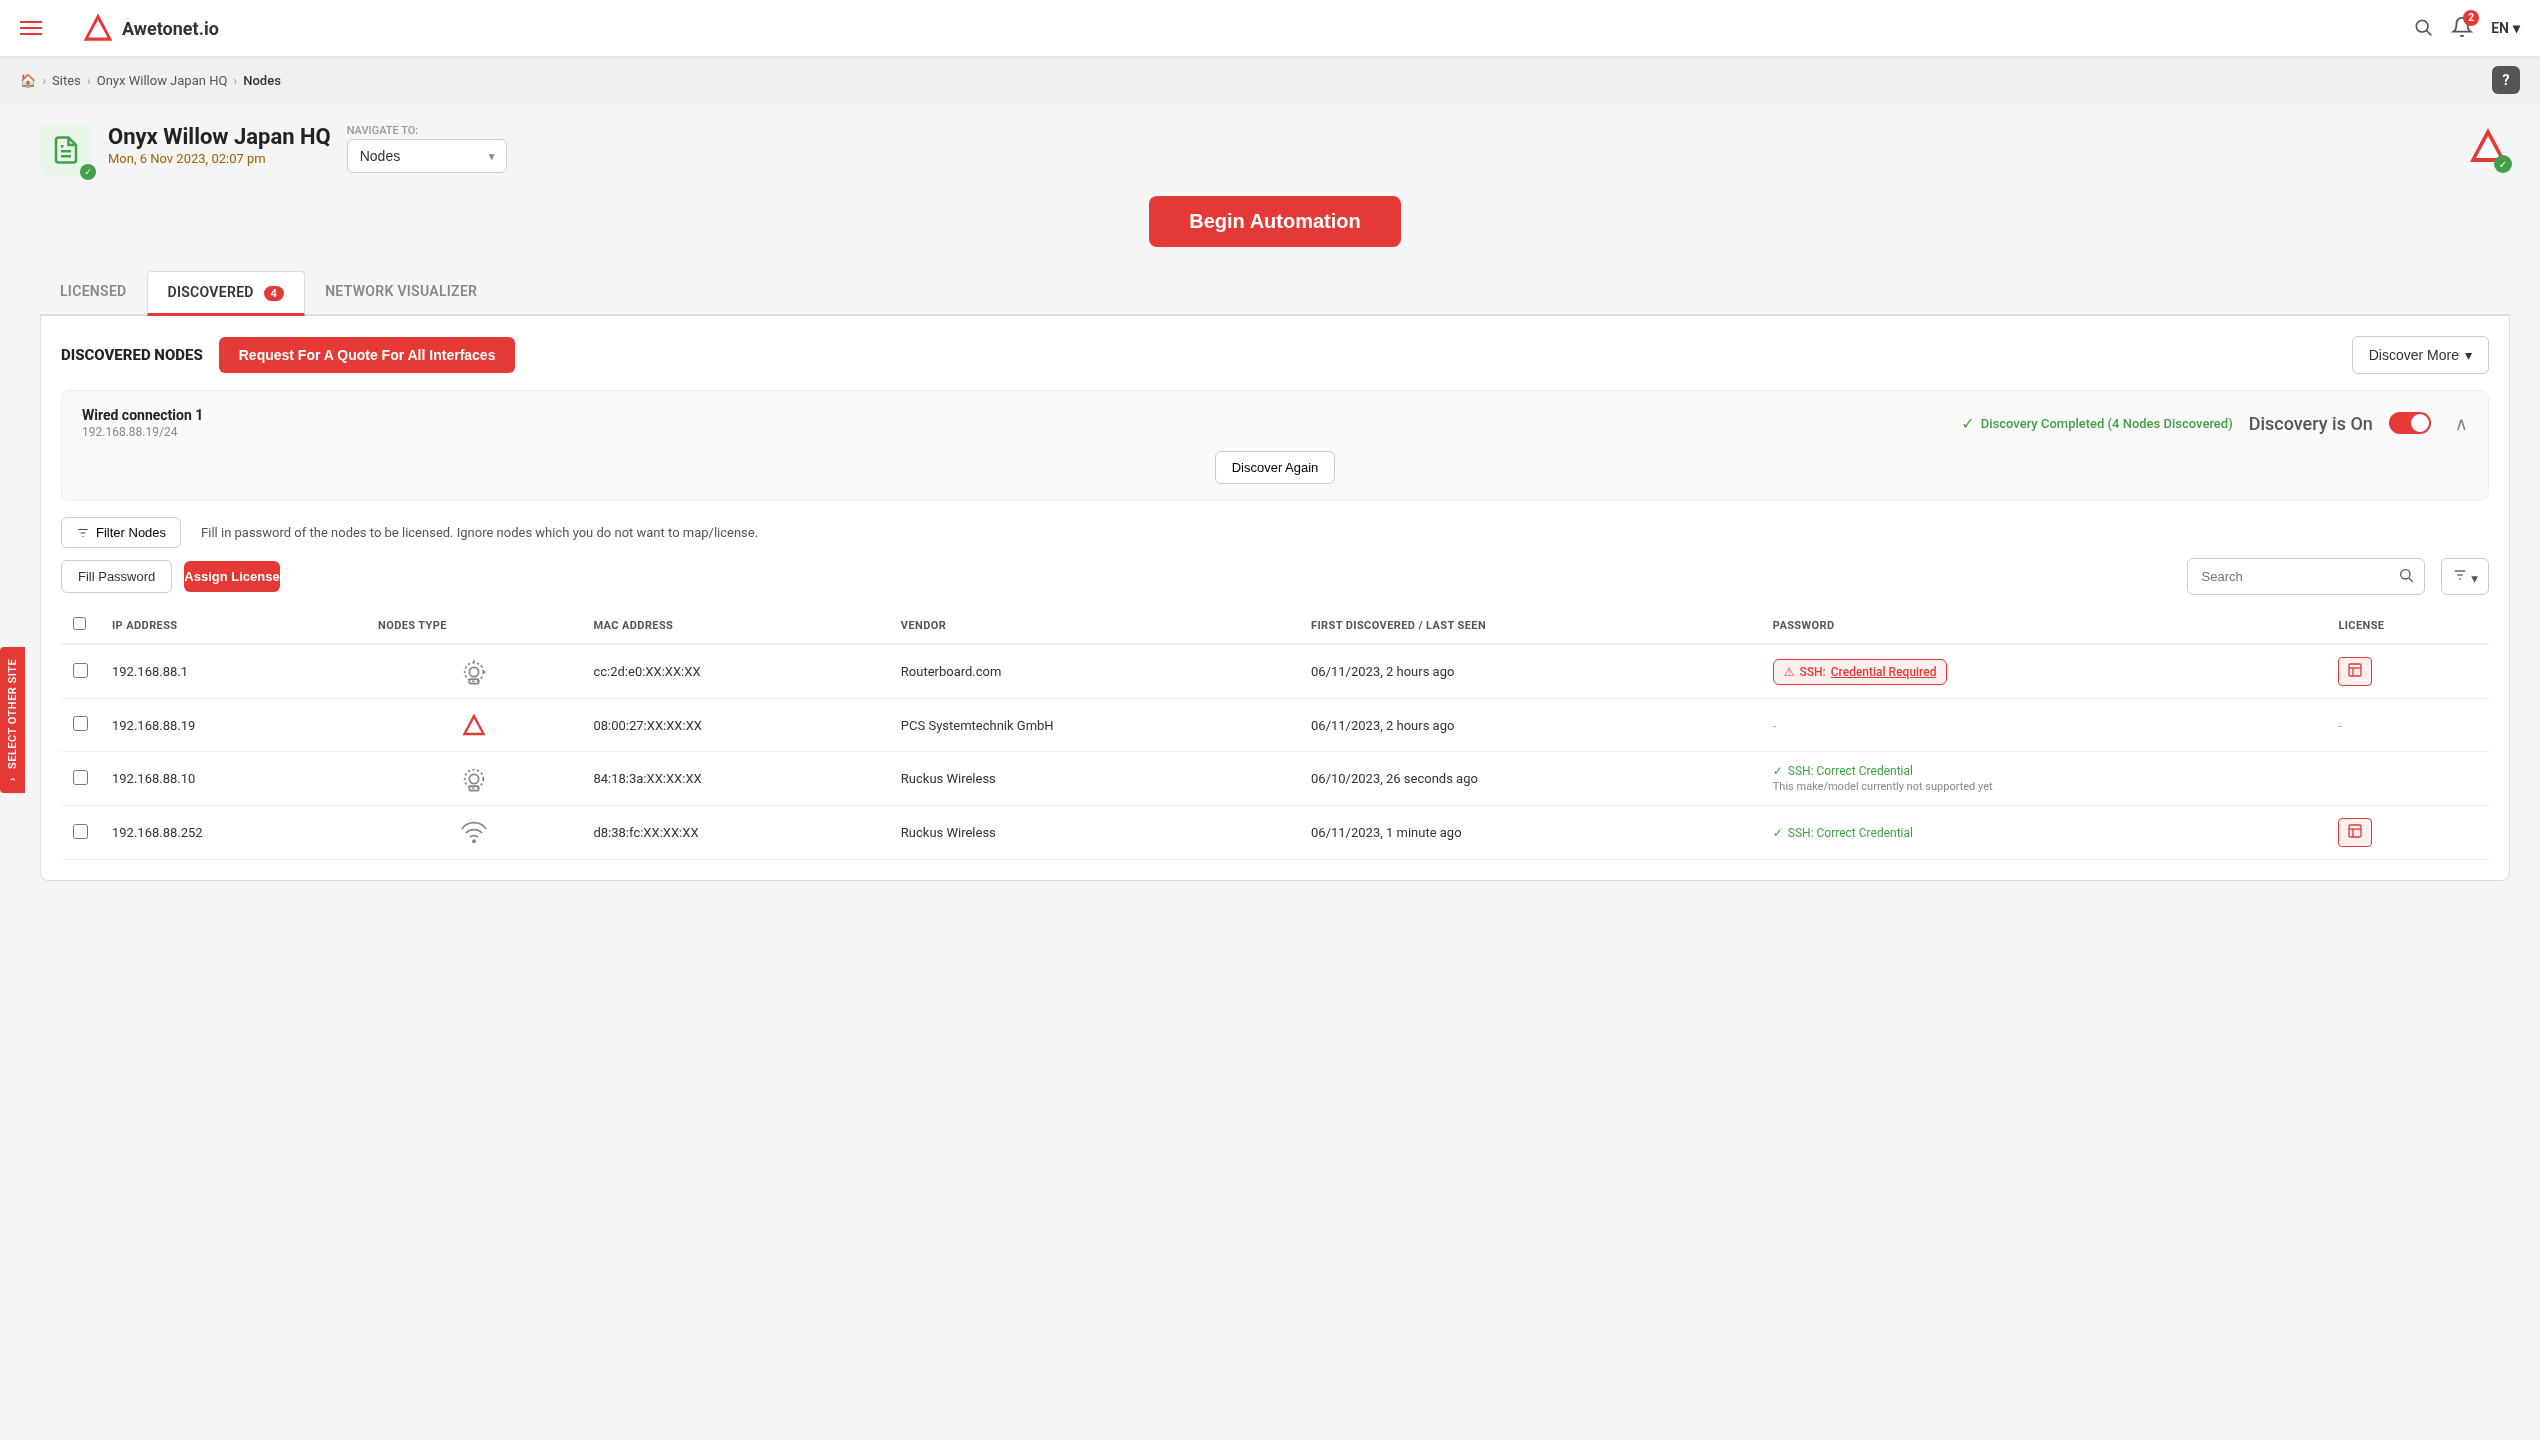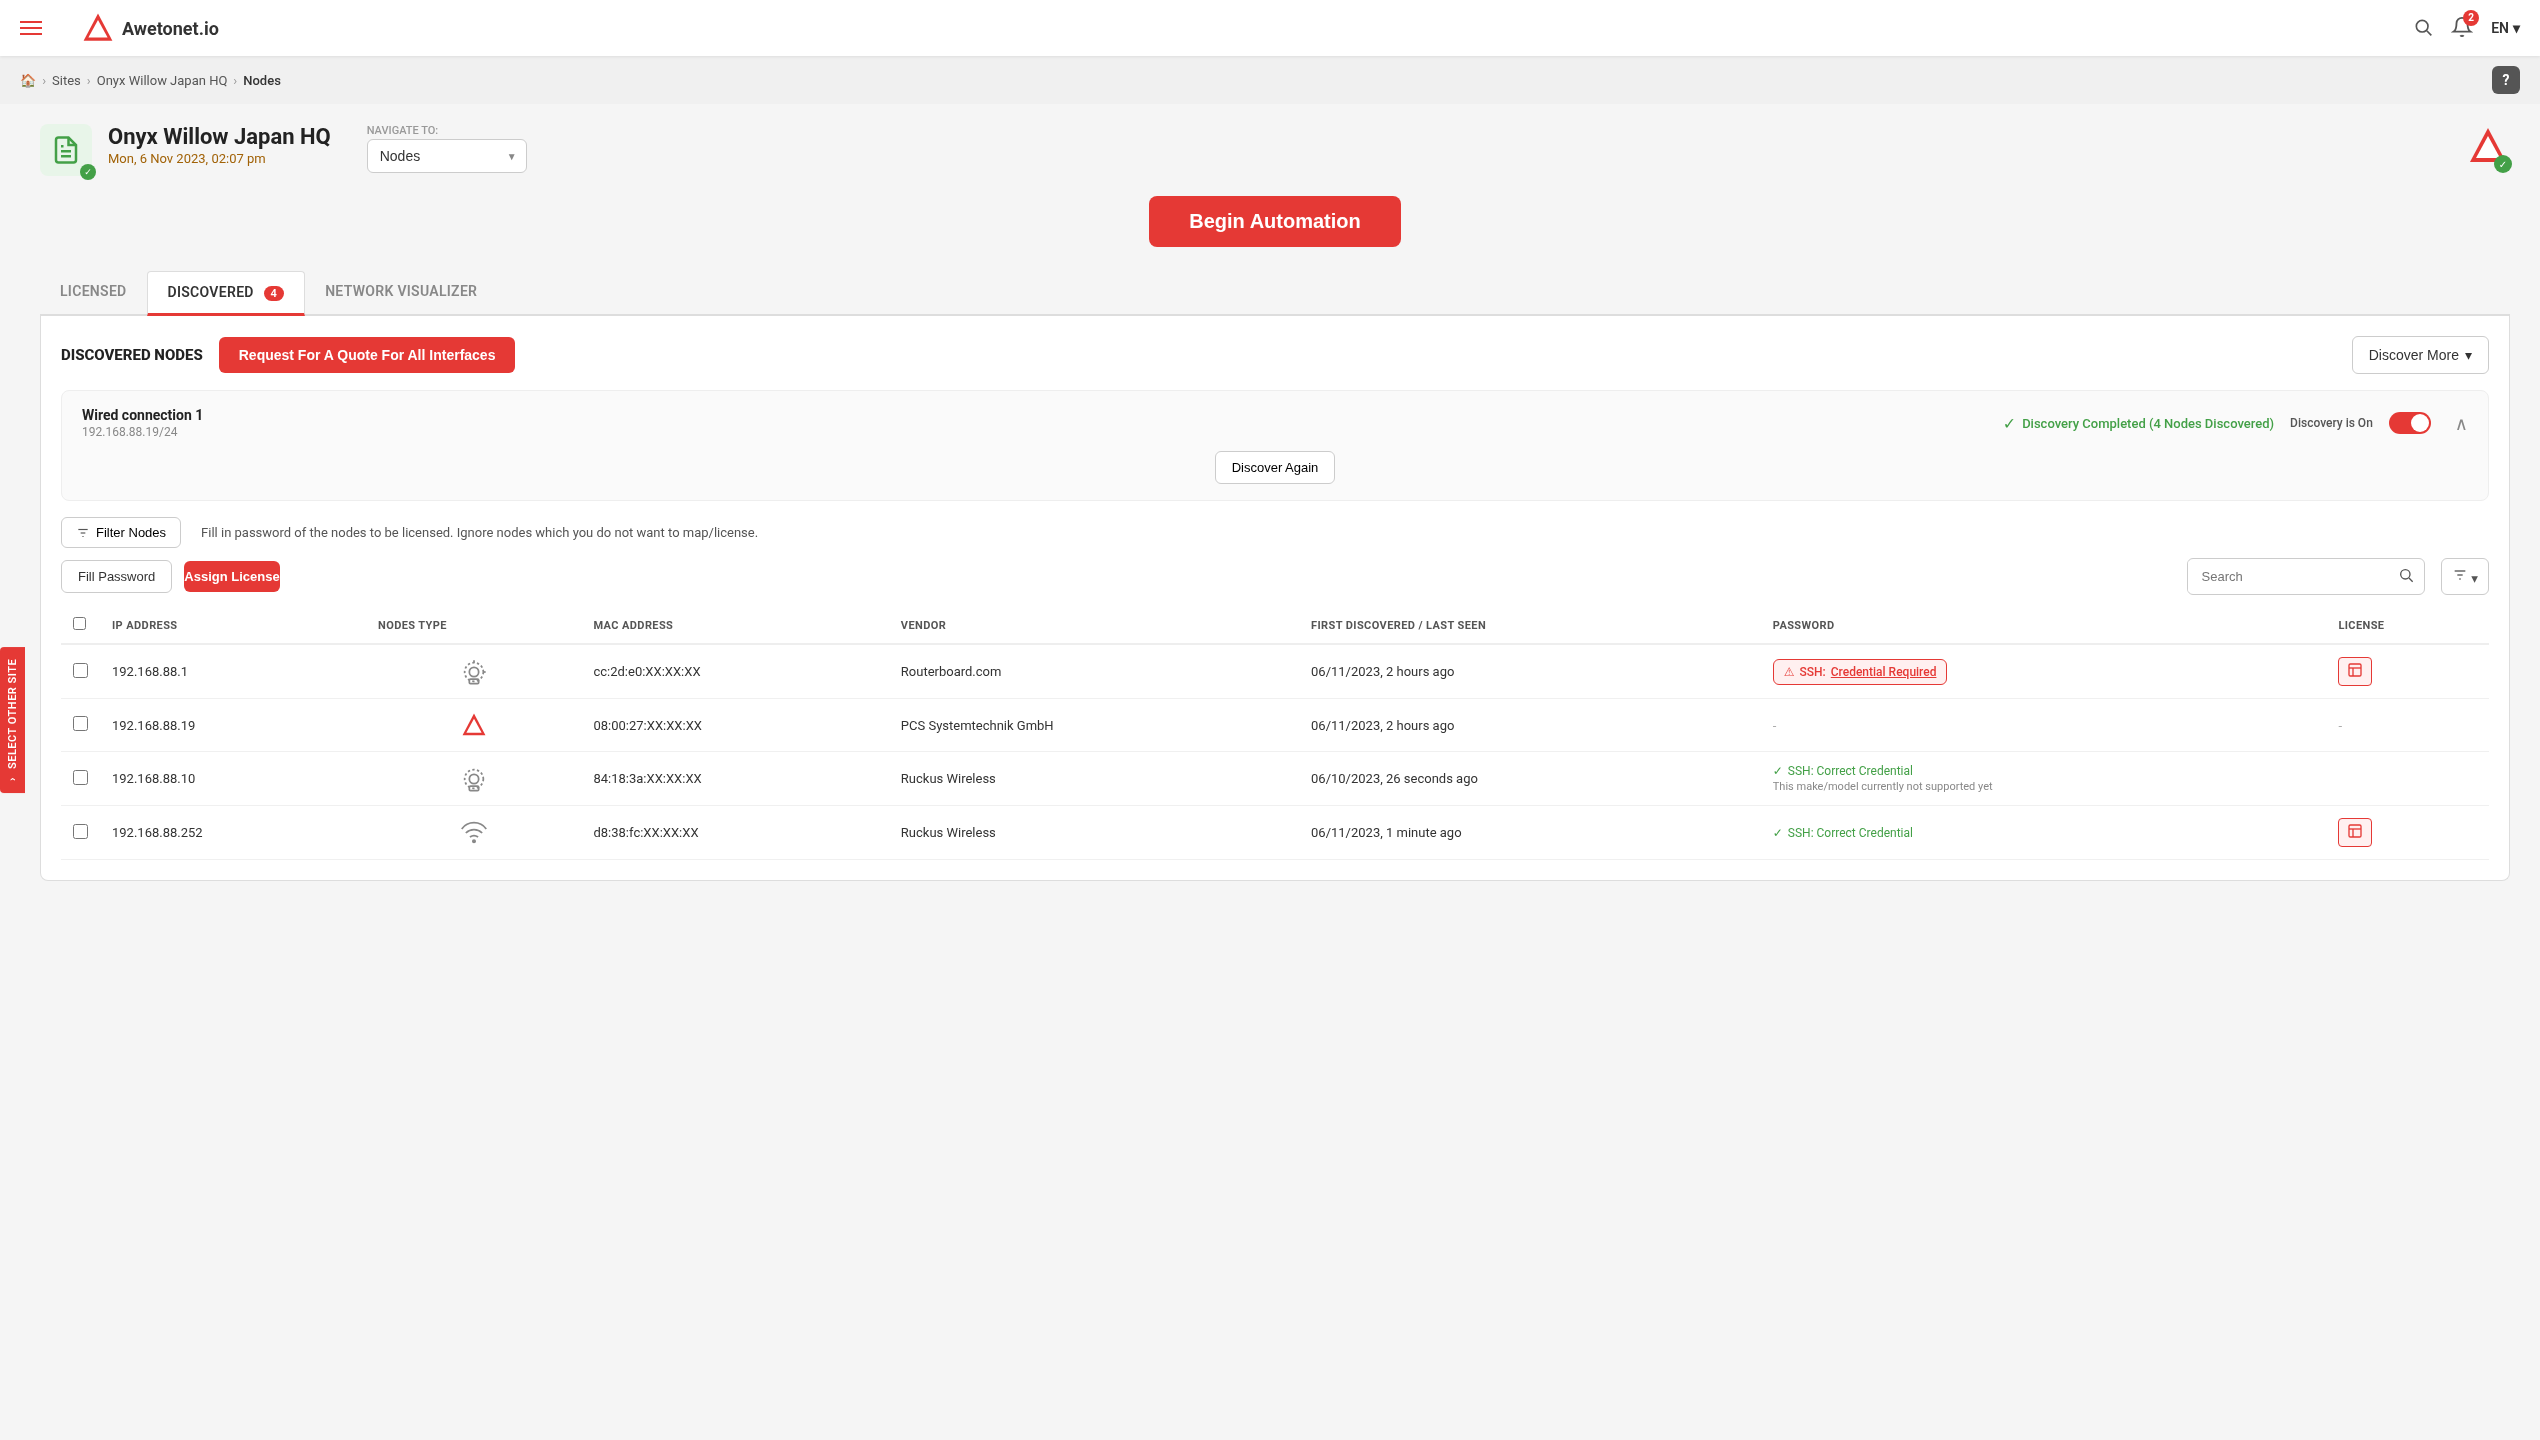--- a/index.html
+++ b/index.html
@@ -101,21 +101,20 @@
       border-radius: 50%;
       display: flex;
       align-items: center;
       justify-content: center;
       color: #fff;
       font-size: 9px;
     }
     .site-info h1 { font-size: 22px; font-weight: 700; color: #222; }
     .site-info p { font-size: 13px; color: #a16207; margin-top: 2px; }
     .navigate-select {
-      margin-left: 20px;
       display: flex;
       flex-direction: column;
       gap: 2px;
     }
     .navigate-label { font-size: 11px; color: #999; font-weight: 500; text-transform: uppercase; }
     .navigate-dropdown {
       border: 1px solid #ccc;
       border-radius: 6px;
       padding: 8px 32px 8px 12px;
       font-size: 14px;
@@ -255,21 +254,21 @@
       color: #43a047;
       font-size: 13px;
       font-weight: 500;
     }
     .wired-discovery-right {
       display: flex;
       align-items: center;
       gap: 16px;
       margin-left: auto;
     }
-    .discovery-label { font-size: 12px; color: #555; font-weight: 500; }
+    .discovery-label { font-size: 18px; color: #555; font-weight: 500; }
     .toggle {
       width: 42px;
       height: 22px;
       background: #e53935;
       border-radius: 11px;
       position: relative;
       cursor: pointer;
     }
     .toggle::after {
       content: '';

